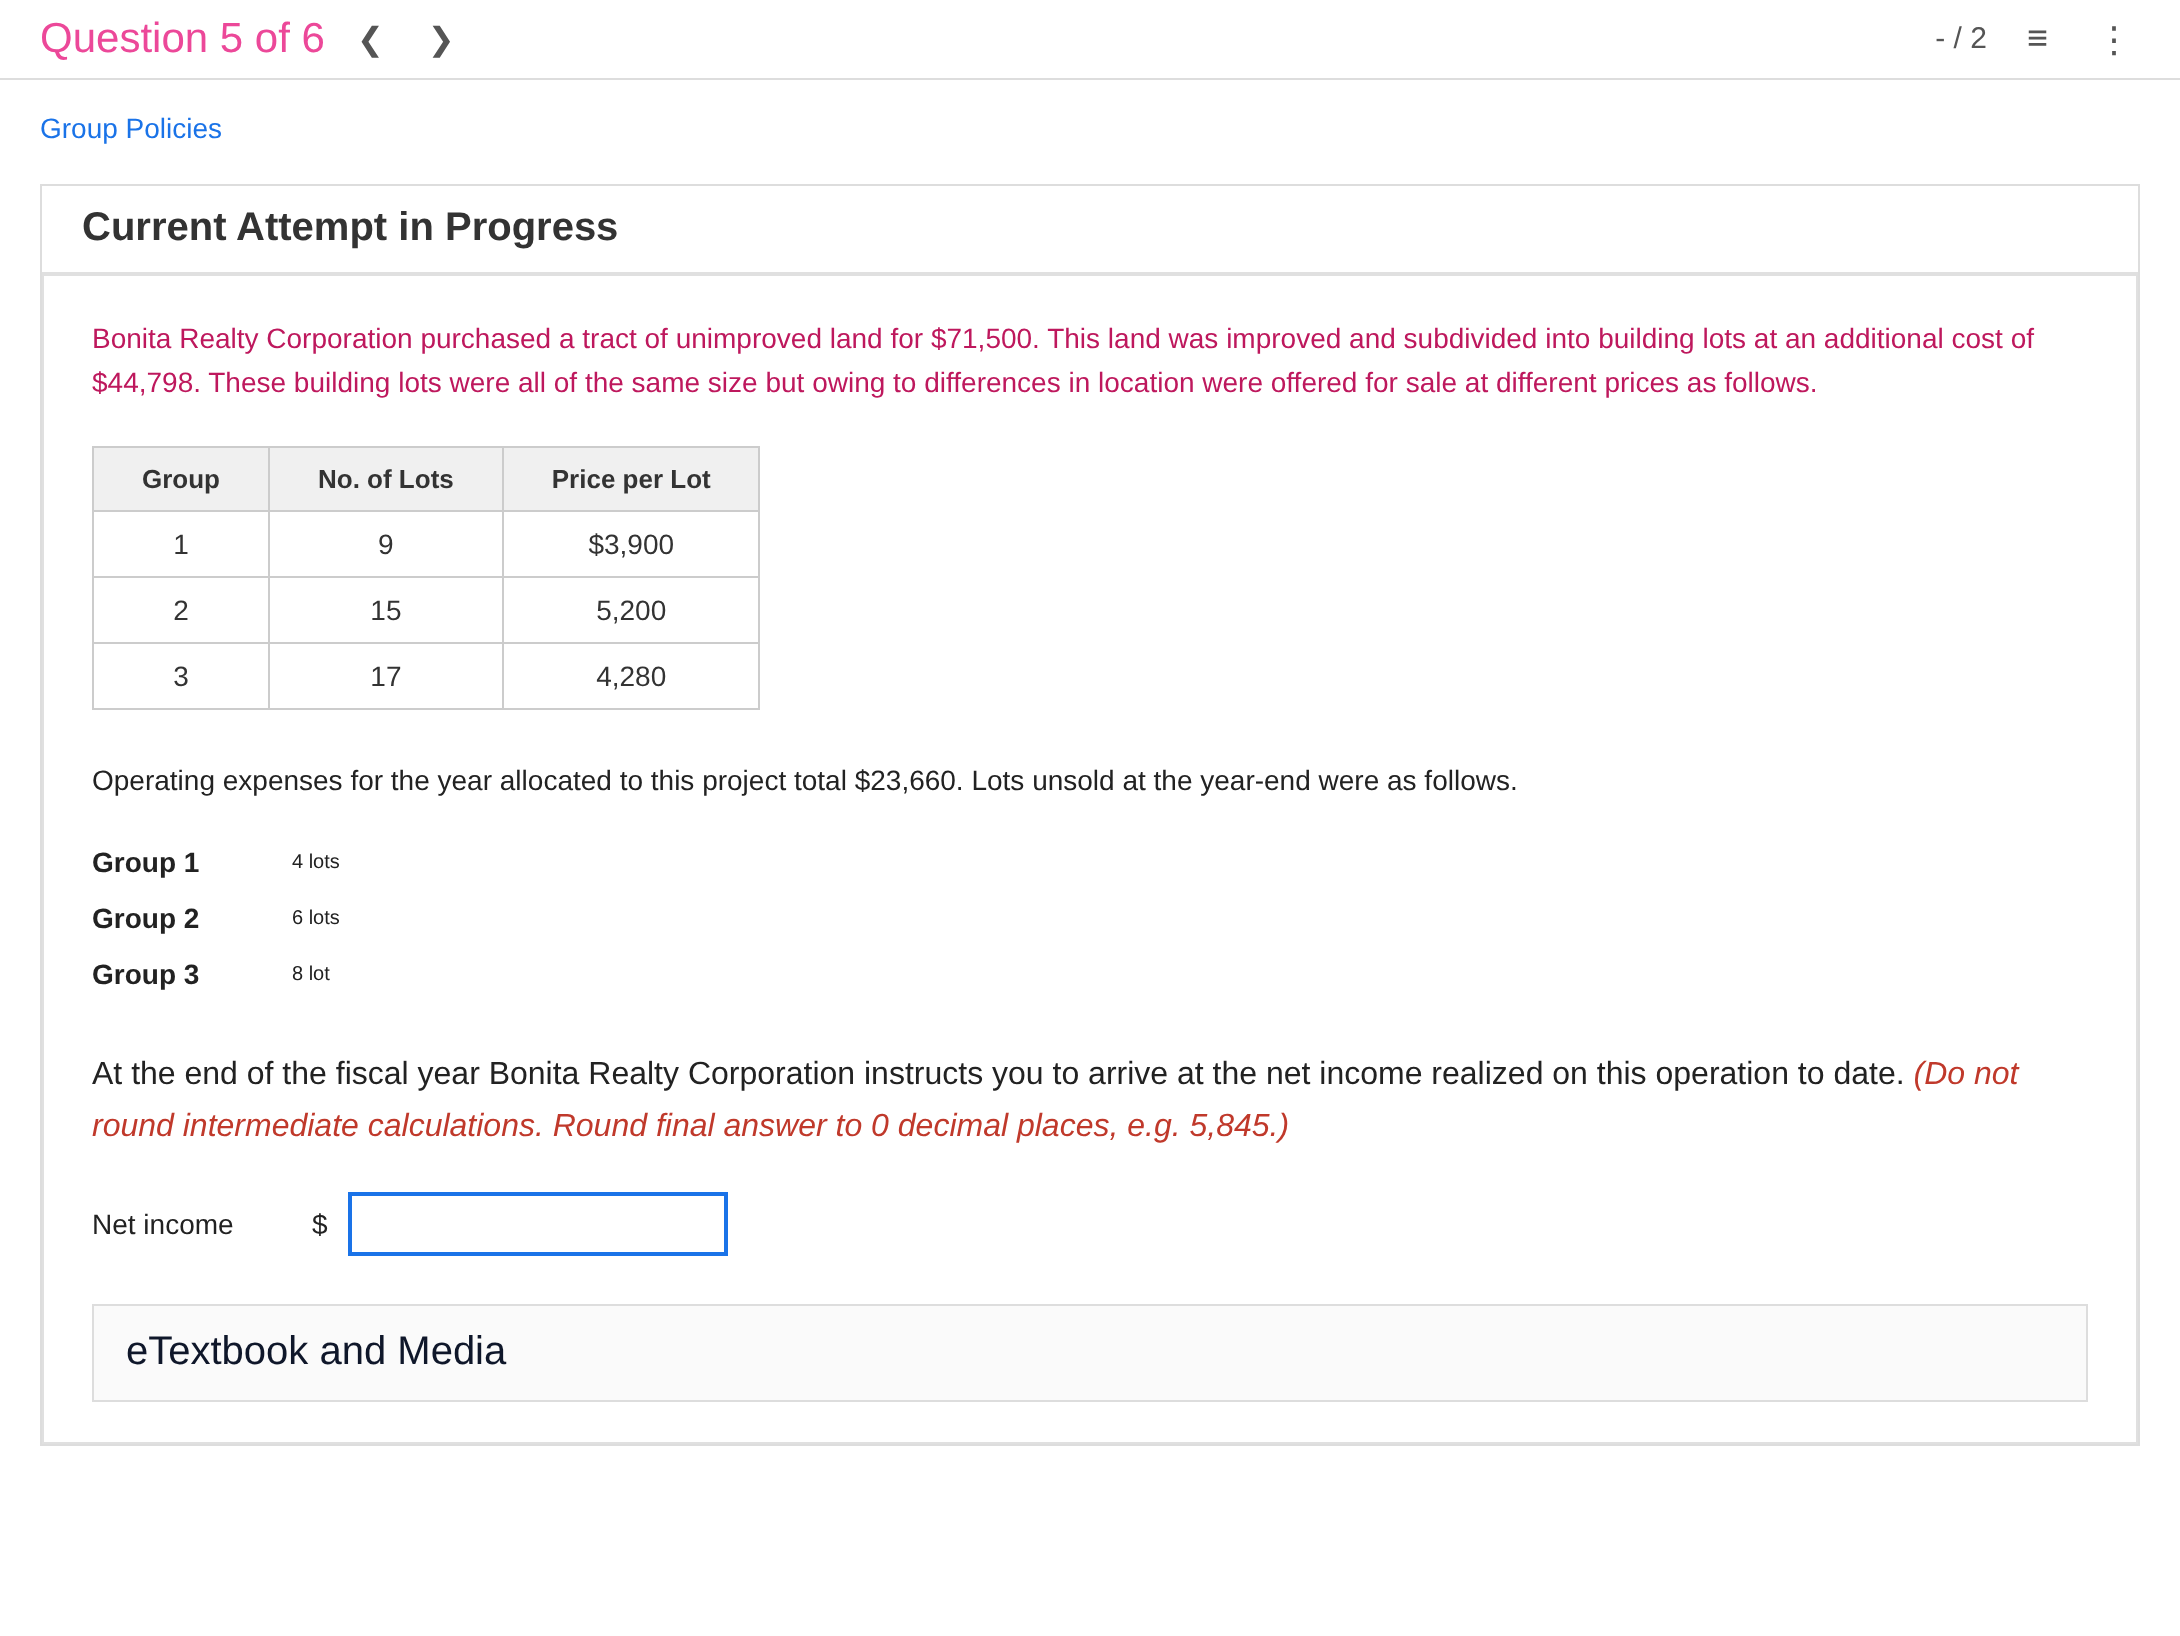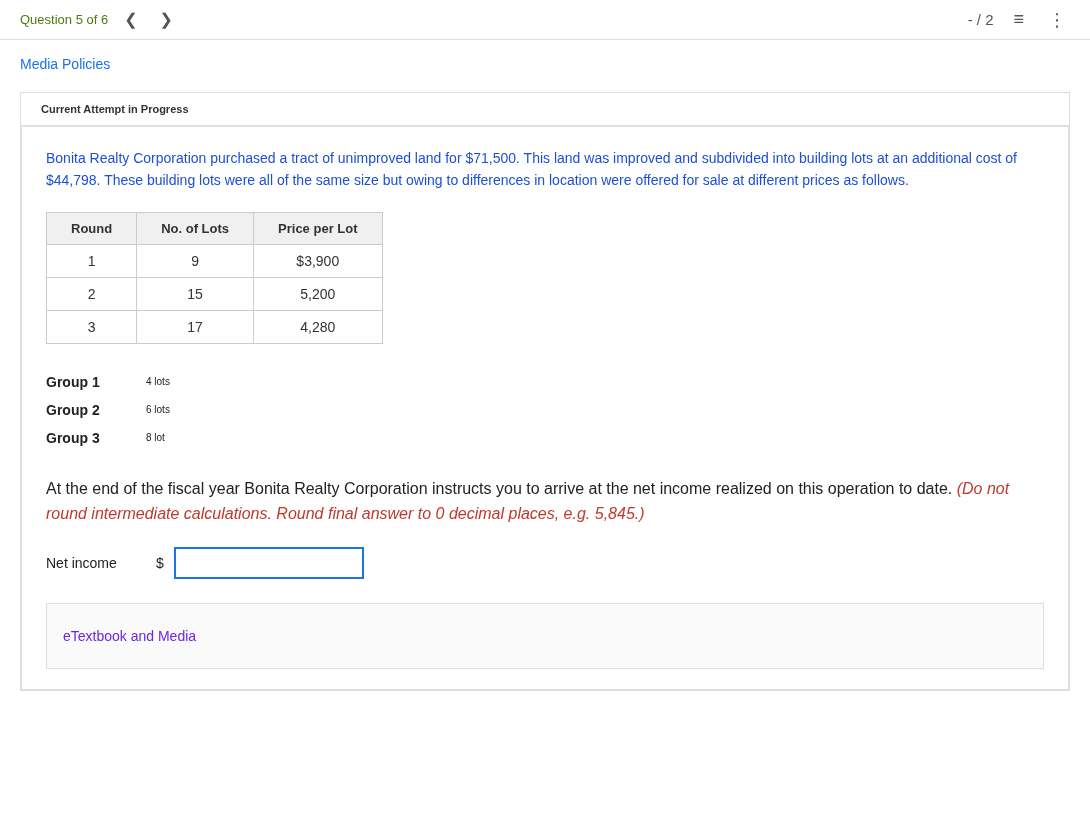--- a/index.html
+++ b/index.html
@@ -20,22 +20,22 @@
       padding: 8px 20px;
       border-bottom: 1px solid #ddd;
       height: 40px;
     }
     .header-left {
       display: flex;
       align-items: center;
       gap: 10px;
     }
     .header-title {
-      font-size: 13px;
-      color: #4d7c0f;
+      font-size: 21px;
+      color: #ec4899;
     }
     .nav-btn {
       background: none;
       border: none;
       cursor: pointer;
       color: #555;
       font-size: 16px;
       padding: 2px 6px;
     }
     .header-right {
@@ -73,21 +73,21 @@
     .question-box {
       border: 1px solid #e0e0e0;
       padding: 20px 24px;
       margin-bottom: 0;
     }
 
     .question-text {
       font-size: 14px;
       line-height: 1.6;
       margin-bottom: 20px;
-      color: #1d4ed8;
+      color: #be185d;
     }
 
     
     .data-table {
       border-collapse: collapse;
       margin-bottom: 24px;
       min-width: 320px;
     }
     .data-table th {
       background: #f0f0f0;
@@ -164,41 +164,41 @@
       height: 32px;
       border: 2px solid #1a73e8;
       outline: none;
       padding: 4px 8px;
       font-size: 14px;
     }
 
     
     .etextbook-bar {
       border: 1px solid #ddd;
-      padding: 24px 16px;
-      font-size: 14px;
-      color: #6d28d9;
+      padding: 12px 16px;
+      font-size: 20px;
+      color: #0f172a;
       background: #fafafa;
       margin-top: 10px;
     }
 
     
     .outer-box {
       border: 1px solid #ddd;
       margin-top: 0;
     }
 
     .attempt-header {
       background: #fff;
       border-bottom: 1px solid #e0e0e0;
       padding: 10px 20px;
     }
     .attempt-header-title {
       font-weight: bold;
-      font-size: 11px;
+      font-size: 20px;
     }
   </style>
 </head>
 <body>
 
 <div class="header">
   <div class="header-left">
     <span class="header-title">Question 5 of 6</span>
     <button class="nav-btn" title="Previous">
       <span>❮</span>
@@ -213,36 +213,36 @@
       <span>≡</span>
     </button>
     <button class="icon-btn" title="More options">
       <span>⋮</span>
     </button>
   </div>
 </div>
 
 <div class="main-content">
 
-  <a href="#" class="view-policies">Media Policies</a>
+  <a href="#" class="view-policies">Group Policies</a>
 
   <div class="outer-box">
 
     <div class="attempt-header">
       <div class="attempt-header-title">Current Attempt in Progress</div>
     </div>
 
     <div class="question-box">
 
       <p class="question-text">Bonita Realty Corporation purchased a tract of unimproved land for $71,500. This land was improved and subdivided into building lots at an additional cost of $44,798. These building lots were all of the same size but owing to differences in location were offered for sale at different prices as follows.</p>
 
       <table class="data-table">
         <thead>
           <tr>
-            <th>Round</th>
+            <th>Group</th>
             <th>No. of Lots</th>
             <th>Price per Lot</th>
           </tr>
         </thead>
         <tbody id="lots-tbody">
         <tr>
               <td>1</td>
               <td>9</td>
               <td>$3,900</td>
             </tr>
@@ -252,20 +252,21 @@
               <td>5,200</td>
             </tr>
             <tr>
               <td>3</td>
               <td>17</td>
               <td>4,280</td>
             </tr>
           </tbody>
       </table>
 
+      <p class="operating-text">Operating expenses for the year allocated to this project total $23,660. Lots unsold at the year-end were as follows.</p>
 
       <div class="unsold-table" id="unsold-lots">
       <div class="unsold-row">
             <span class="unsold-label">Group 1</span>
             <span class="unsold-value">4 lots</span>
           </div>
           <div class="unsold-row">
             <span class="unsold-label">Group 2</span>
             <span class="unsold-value">6 lots</span>
           </div>

